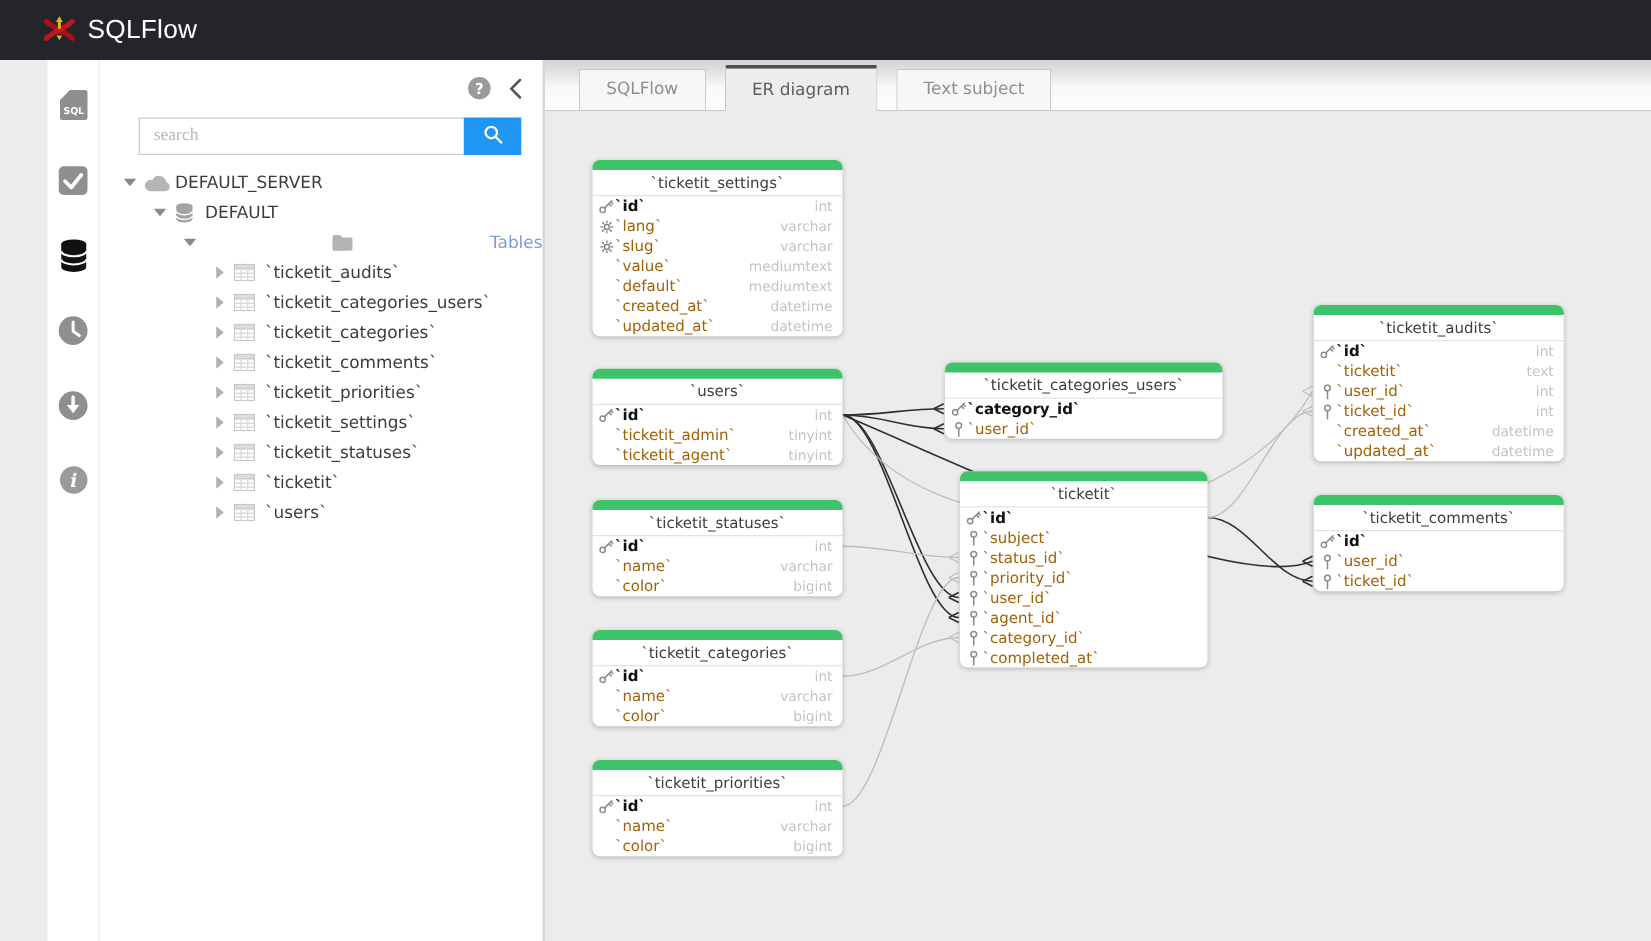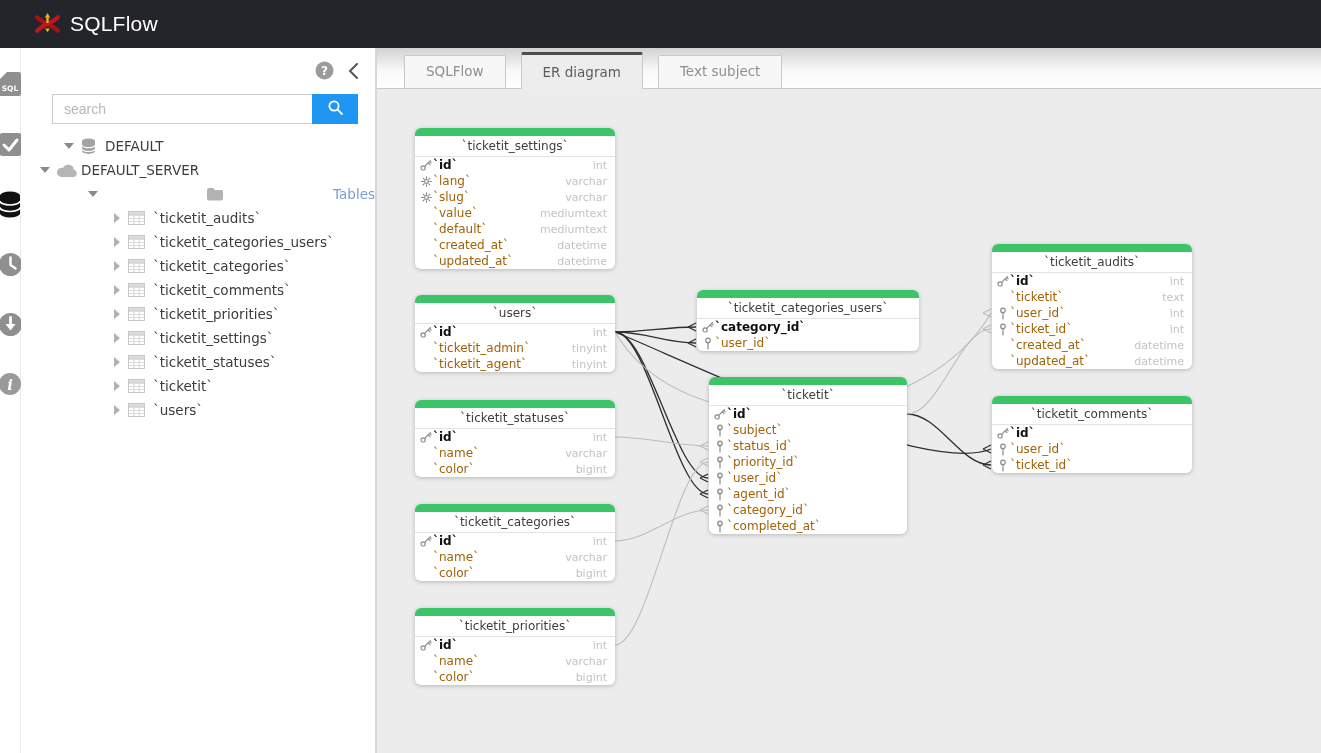--- a/index.html
+++ b/index.html
@@ -10,28 +10,28 @@
     background:#ececec;
   }
   
   .topbar { height:48px; background:#23252b; display:flex; align-items:center; padding-left:34px; }
   .logo { display:flex; align-items:center; }
   .app-title { color:#ffffff; font-size:21px; margin-left:9px; font-family:"Liberation Sans", sans-serif; letter-spacing:.2px; }
 
   .layout { display:flex; height:705px; }
 
   
-  .rail { width:21px; background:#fff; border-right:1px solid #ededed; display:flex; flex-direction:column; align-items:center; padding-top:23px; }
+  .rail { width:42px; background:#fff; border-right:1px solid #ededed; display:flex; flex-direction:column; align-items:center; padding-top:23px;margin-left:38px; }
   .rail-item { width:26px; height:26px; margin-bottom:34px; display:flex; align-items:center; justify-content:center; cursor:pointer; }
 
   
   .sidepanel { width:356px; background:#fff; border-right:2px solid #d6d6d6; }
   .panel-top { display:flex; justify-content:flex-end; align-items:center; gap:13px; padding:13px 16px 2px 16px; }
   .search-row { display:flex; margin:8px 0 10px 31px; width:306px; }
-  .search-input { flex:1; height:30px; border:1px solid #ccc; border-right:none; padding:0 11px; font-size:14px; color:#4c1d95; outline:none; font-family:Liberation Sans, sans-serif; }
+  .search-input { flex:1; height:30px; border:1px solid #ccc; border-right:none; padding:0 11px; font-size:14px; color:#4c1d95; outline:none; font-family:Liberation Serif, serif; }
   .search-input::placeholder { color:#b8b8b8; }
   .search-btn { width:46px; height:30px; background:#2096f3; border:none; display:flex; align-items:center; justify-content:center; cursor:pointer; }
 
   .tree { margin-top:10px; font-size:13.5px; color:#3c3c3c; }
   .tree-row { display:flex; align-items:center; height:24px; cursor:default; white-space:nowrap; }
   .tree-caret { width:16px; display:flex; justify-content:center; align-items:center; flex:none; cursor:pointer; }
   .tree-ico { width:22px; display:flex; justify-content:flex-start; align-items:center; flex:none; margin-left:3px; }
   .tree-label { margin-left:3px; }
   .tree-label.blue { color:#7d9cd8; }
 
@@ -135,47 +135,47 @@
       <button class="search-btn">
         <span>
           <svg width="17" height="17" viewBox="0 0 17 17">
               <circle cx="7" cy="7" r="4.6" stroke="#ffffff" stroke-width="1.8" fill="none"></circle>
               <path d="M10.6 10.6 L15 15" stroke="#ffffff" stroke-width="1.8" stroke-linecap="round"></path>
             </svg>
         </span>
       </button>
     </div>
     <div class="tree">
+        <div class="tree-row" style="padding-left: 16px;">
+          <span class="tree-caret">
+            <svg width="10" height="8" viewBox="0 0 10 8">
+              <path d="M0 1 L10 1 L5 7 Z" fill="#8a8a8a"></path>
+            </svg>
+          </span>
+          <span class="tree-ico">
+            <svg width="21" height="15" viewBox="0 0 21 15">
+              <path d="M5.5 14 a4.6 4.6 0 1 1 1.4-9 a5.8 5.8 0 0 1 11 1.7 a3.7 3.7 0 0 1-.7 7.3 Z" fill="#b5b5b5"></path>
+            </svg>
+          </span>
+          <span class="tree-label">DEFAULT_SERVER</span>
+        </div>
         <div class="tree-row" style="padding-left: 40px;">
           <span class="tree-caret">
             <svg width="10" height="8" viewBox="0 0 10 8">
               <path d="M0 1 L10 1 L5 7 Z" fill="#8a8a8a"></path>
             </svg>
           </span>
           <span class="tree-ico">
             <svg width="17" height="17" viewBox="0 0 17 17">
               <ellipse cx="8.5" cy="3.2" rx="6.5" ry="2.7" fill="#a3a3a3"></ellipse>
               <path d="M2 3.2 v10 a6.5 2.7 0 0 0 13 0 v-10" fill="#a3a3a3"></path>
               <path d="M2 7 a6.5 2.7 0 0 0 13 0 M2 10.8 a6.5 2.7 0 0 0 13 0" stroke="#ffffff" stroke-width="1.2" fill="none"></path>
             </svg>
           </span>
           <span class="tree-label">DEFAULT</span>
-        </div>
-        <div class="tree-row" style="padding-left: 16px;">
-          <span class="tree-caret">
-            <svg width="10" height="8" viewBox="0 0 10 8">
-              <path d="M0 1 L10 1 L5 7 Z" fill="#8a8a8a"></path>
-            </svg>
-          </span>
-          <span class="tree-ico">
-            <svg width="21" height="15" viewBox="0 0 21 15">
-              <path d="M5.5 14 a4.6 4.6 0 1 1 1.4-9 a5.8 5.8 0 0 1 11 1.7 a3.7 3.7 0 0 1-.7 7.3 Z" fill="#b5b5b5"></path>
-            </svg>
-          </span>
-          <span class="tree-label">DEFAULT_SERVER</span>
         </div>
         <div class="tree-row" style="padding-left: 64px; justify-content: space-between;">
           <span class="tree-caret">
             <svg width="10" height="8" viewBox="0 0 10 8">
               <path d="M0 1 L10 1 L5 7 Z" fill="#8a8a8a"></path>
             </svg>
           </span>
           <span class="tree-ico">
             <svg width="18" height="14" viewBox="0 0 18 14">
               <path d="M1 3 a2 2 0 0 1 2-2 h4 l2 2 h6.5 A1.5 1.5 0 0 1 17 4.5 v7 a2 2 0 0 1-2 2 h-12 a2 2 0 0 1-2-2 Z" fill="#b3b3b3"></path>

